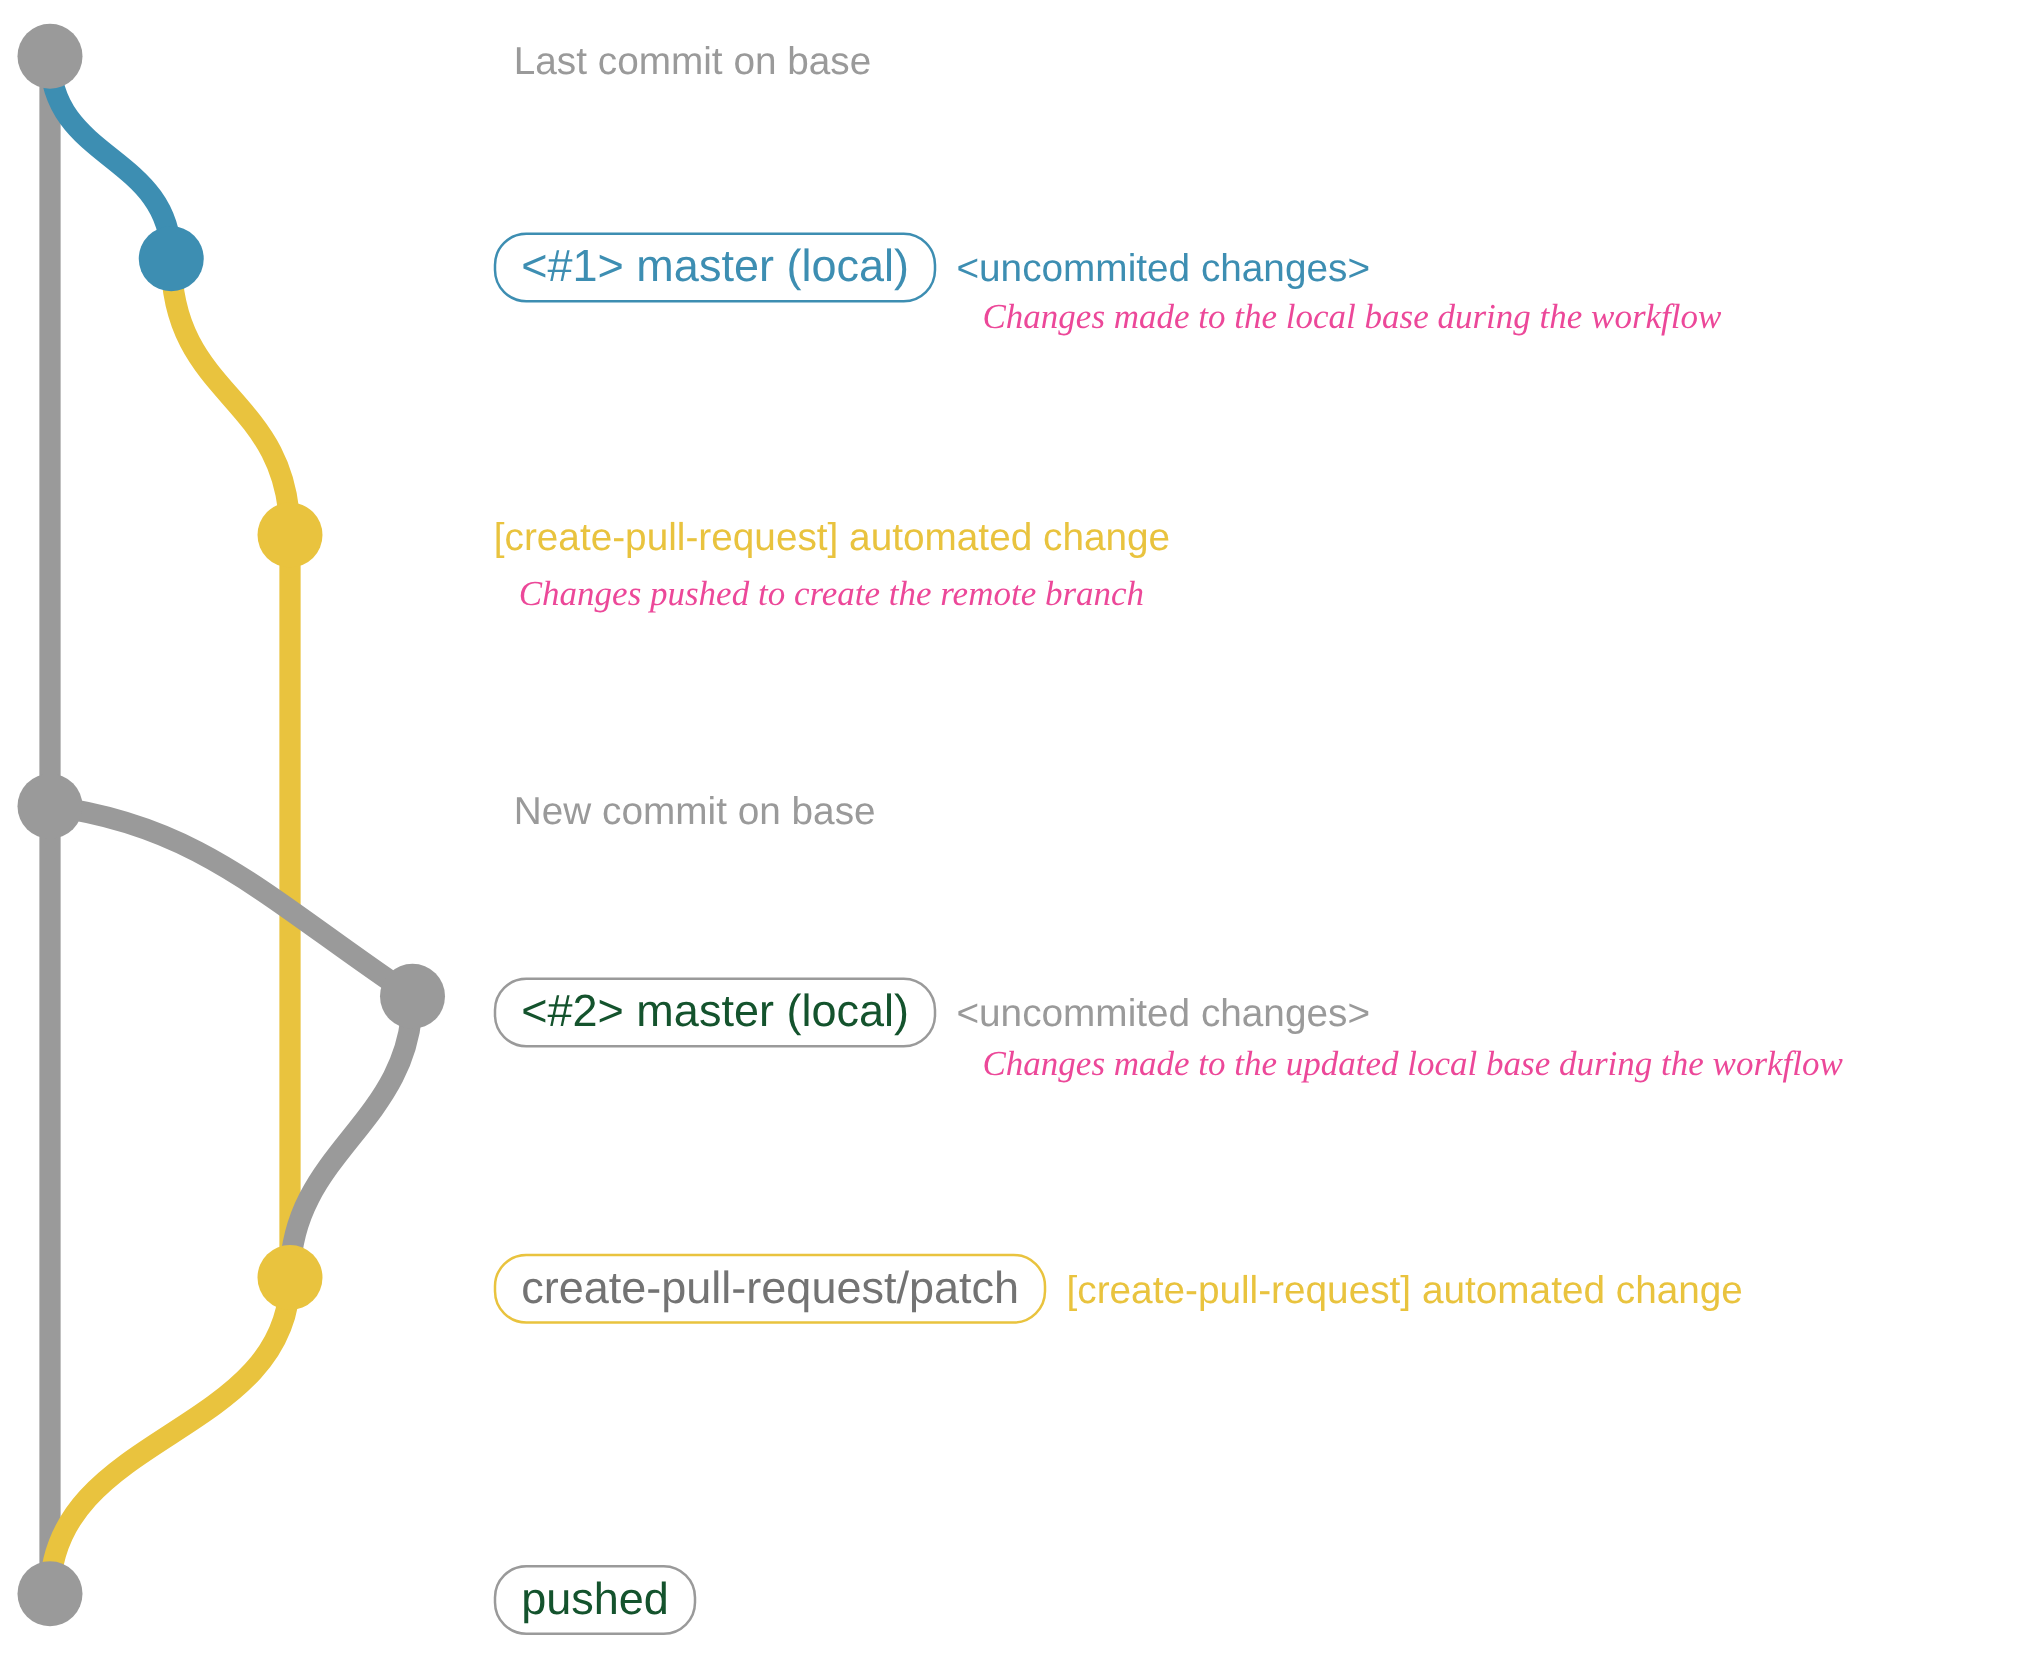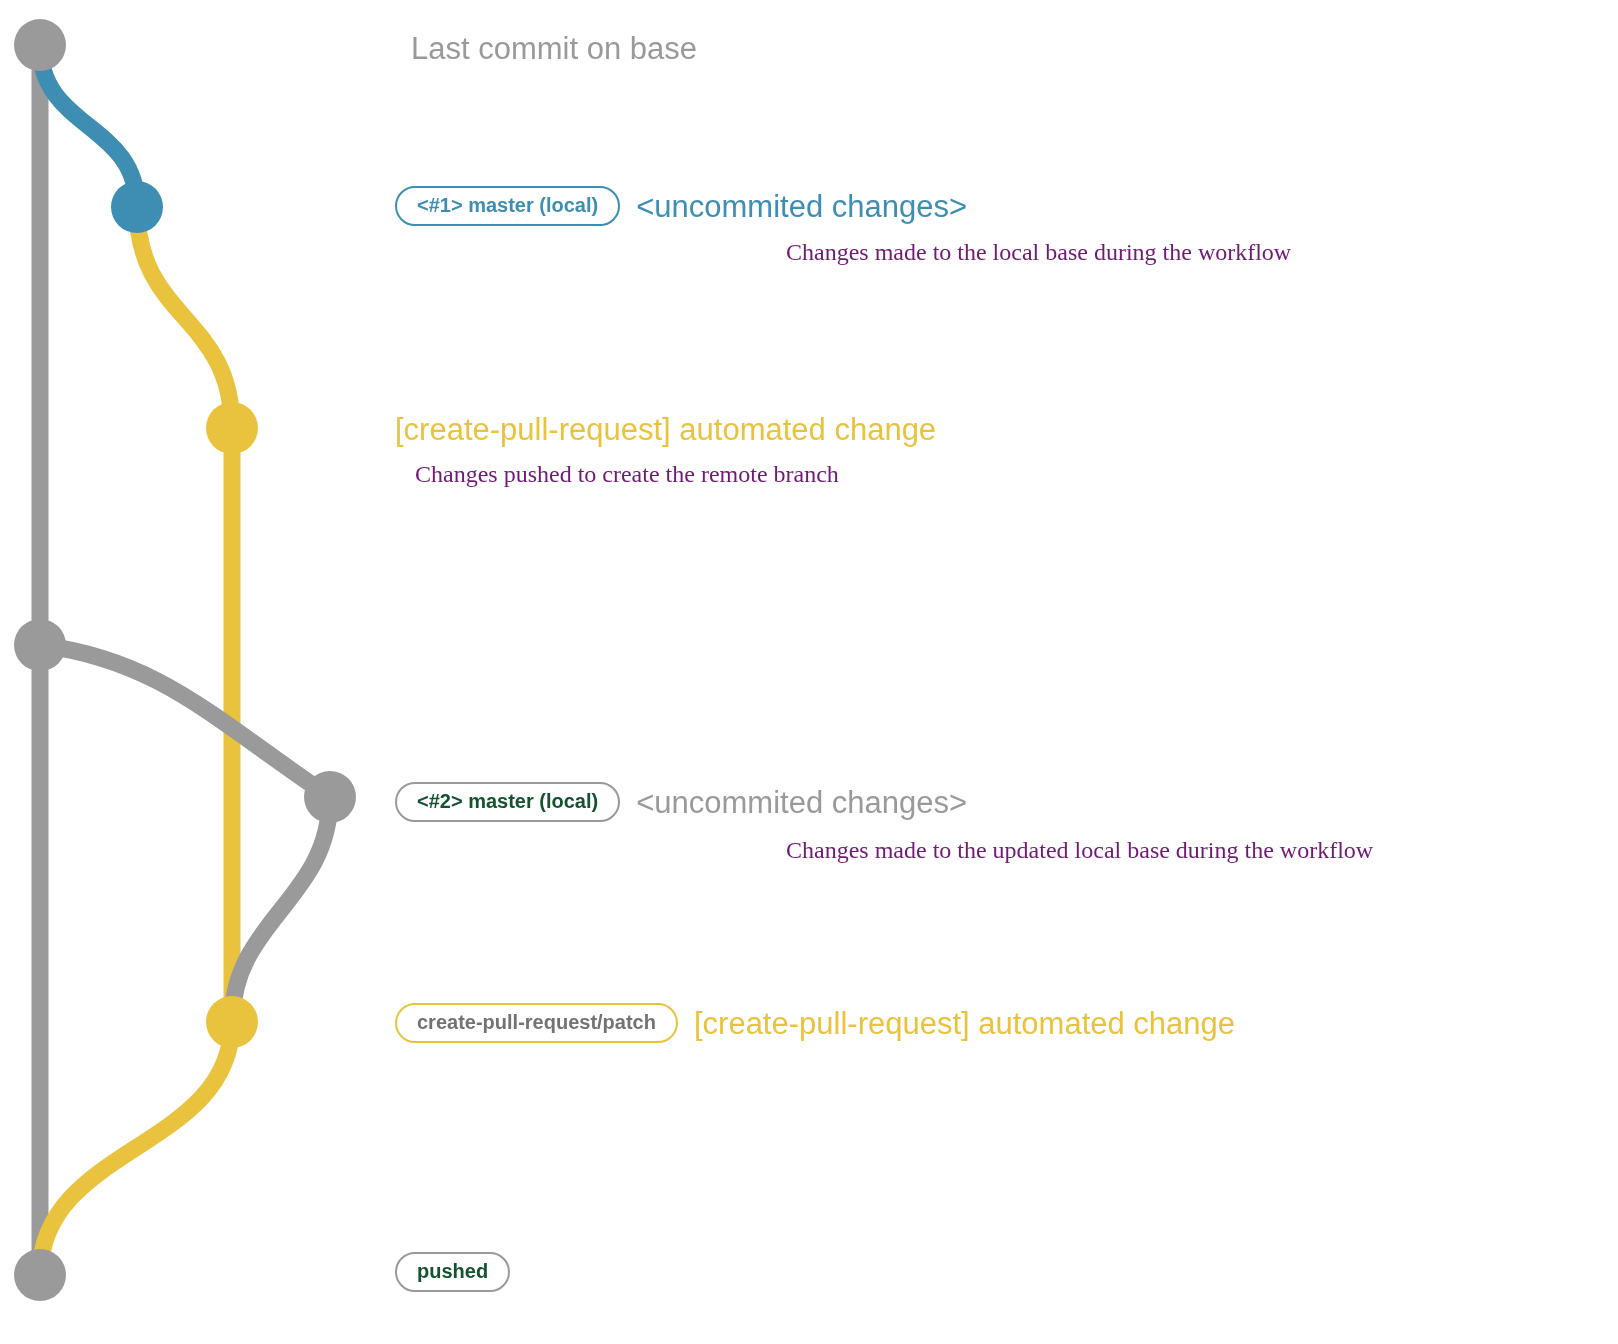--- a/index.html
+++ b/index.html
@@ -44,50 +44,50 @@
     white-space: nowrap;
   }
 
   .badge {
     display: inline-flex;
     align-items: center;
     justify-content: center;
     border: 2px solid #9a9a9a;
     border-radius: 26px;
     padding: 7px 20px 9px 20px;
-    font-size: 20px;
+    font-size: 36px;
     line-height: 1;
     color: #9a9a9a;
     background: #ffffff;
     box-sizing: border-box;
-    font-weight: bold;
   }
   .badge.blue   { border-color: #3d8eb2; color: #3d8eb2; }
   .badge.yellow { border-color: #e9c33e; color: #737373; }
   .badge.gray   { border-color: #9a9a9a; color: #14532d; }
 
   .title {
     font-size: 31px;
     line-height: 1;
     margin-left: 16px;
     white-space: nowrap;
   }
   .title.blue   { color: #3d8eb2; }
   .title.yellow { color: #e9c33e; }
   .title.gray   { color: #9a9a9a; }
   .title.nobadge { margin-left: 0; }
 
   
   .caption {
     position: absolute;
     font-family: "Liberation Serif", serif;
-    font-size: 24px;
+    font-size: 28px;
     line-height: 1;
-    color: #701a75;
+    color: #ec4899;
     white-space: nowrap;
+    font-style: italic;
   }
 </style>
 </head>
 <body>
 
 <svg id="graph-svg" viewBox="0 0 1618 1344" aria-hidden="true">
   <g>
 
     <path d="M 40 45 L 40 1275" fill="none" stroke="#9a9a9a" stroke-width="17" stroke-linecap="round"></path>
 
@@ -131,20 +131,25 @@
   </div>
   <div class="caption" style="left:786px; top:240px;">Changes made to the local base during the workflow</div>
 
   <div class="row" style="top:414px;">
     <div class="headline">
       <span class="title yellow nobadge">[create-pull-request] automated change</span>
     </div>
   </div>
   <div class="caption" style="left:415px; top:462px;">Changes pushed to create the remote branch</div>
 
+  <div class="row" style="top:633px;">
+    <div class="headline">
+      <span class="title gray">New commit on base</span>
+    </div>
+  </div>
 
   <div class="row" style="top:782px;">
     <div class="headline">
       <span class="badge gray">&lt;#2&gt; master (local)</span>
       <span class="title gray">&lt;uncommited changes&gt;</span>
     </div>
   </div>
   <div class="caption" style="left:786px; top:838px;">Changes made to the updated local base during the workflow</div>
 
   <div class="row" style="top:1003px;">

